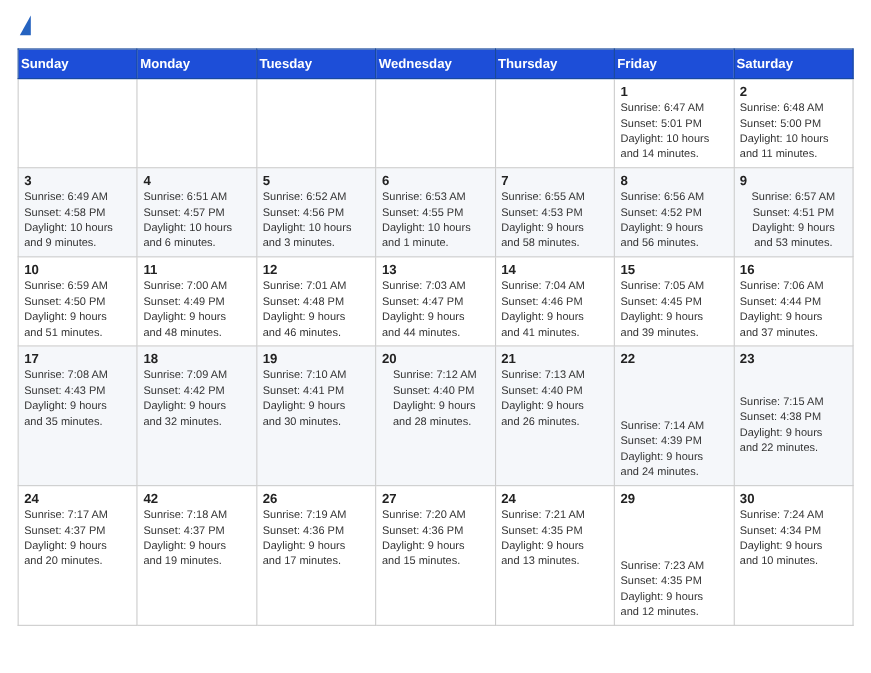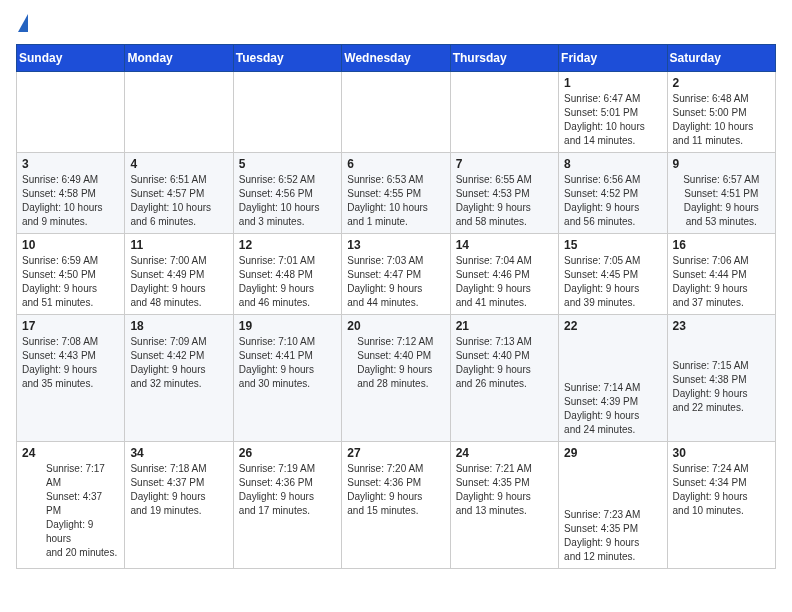--- a/index.html
+++ b/index.html
@@ -291,27 +291,27 @@
           <span class="day-number">23</span>
           <div class="day-info" style="white-space: pre-line; margin-top: 26px;">Sunrise: 7:15 AM
 Sunset: 4:38 PM
 Daylight: 9 hours
 and 22 minutes.</div>
         </td>
       </tr>
       <tr>
         <td>
           <span class="day-number">24</span>
-          <div class="day-info" style="white-space: pre-line; margin-left: 24px;">Sunrise: 7:17 AM
+          <div class="day-info" style="white-space: pre-line;">Sunrise: 7:17 AM
 Sunset: 4:37 PM
 Daylight: 9 hours
 and 20 minutes.</div>
         </td>
         <td>
-          <span class="day-number">34</span>
+          <span class="day-number">42</span>
           <div class="day-info" style="white-space: pre-line;">Sunrise: 7:18 AM
 Sunset: 4:37 PM
 Daylight: 9 hours
 and 19 minutes.</div>
         </td>
         <td>
           <span class="day-number">26</span>
           <div class="day-info" style="white-space: pre-line;">Sunrise: 7:19 AM
 Sunset: 4:36 PM
 Daylight: 9 hours

